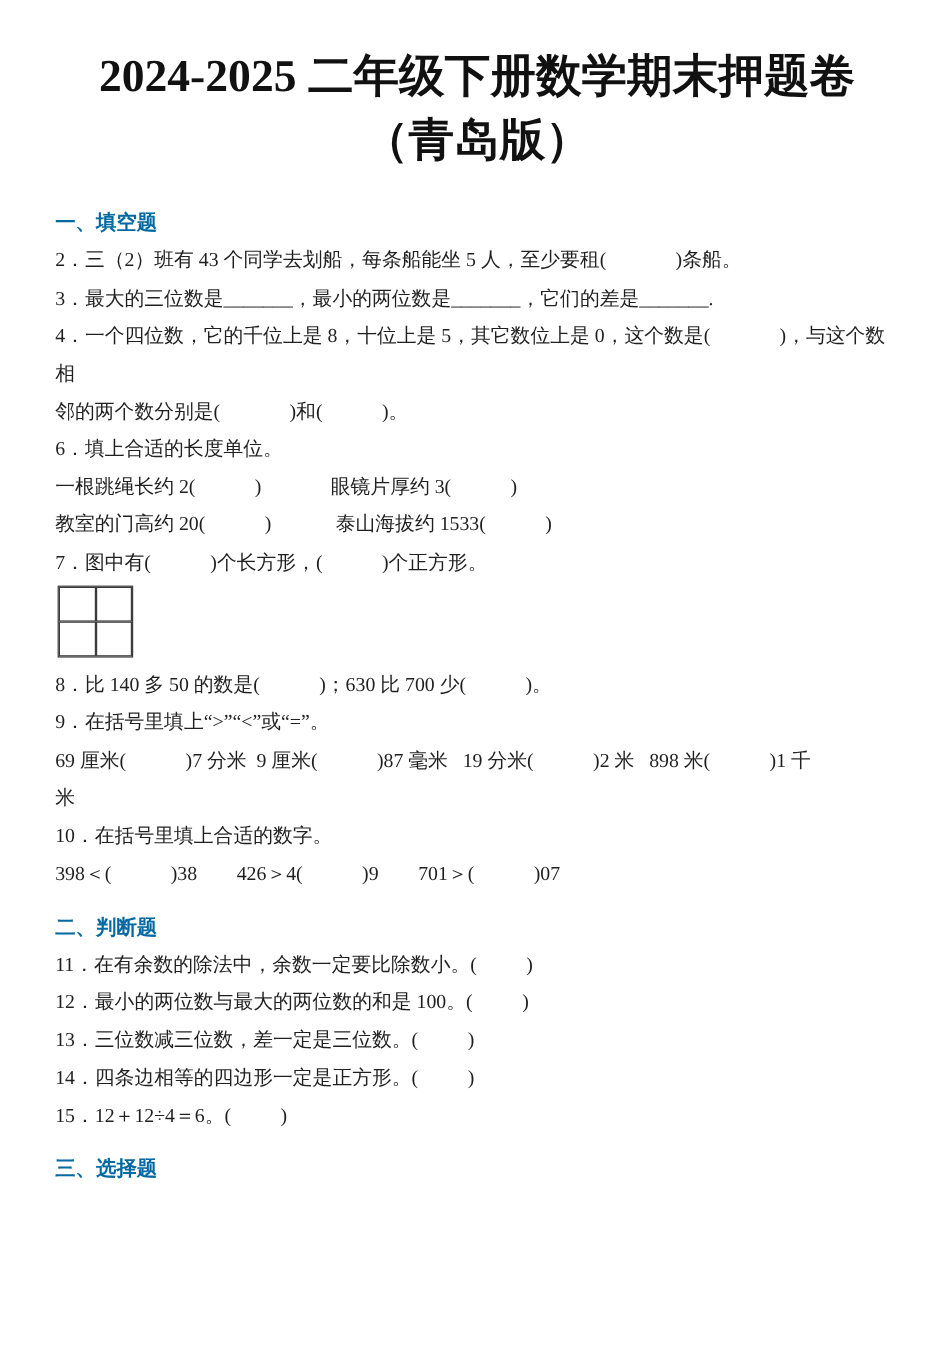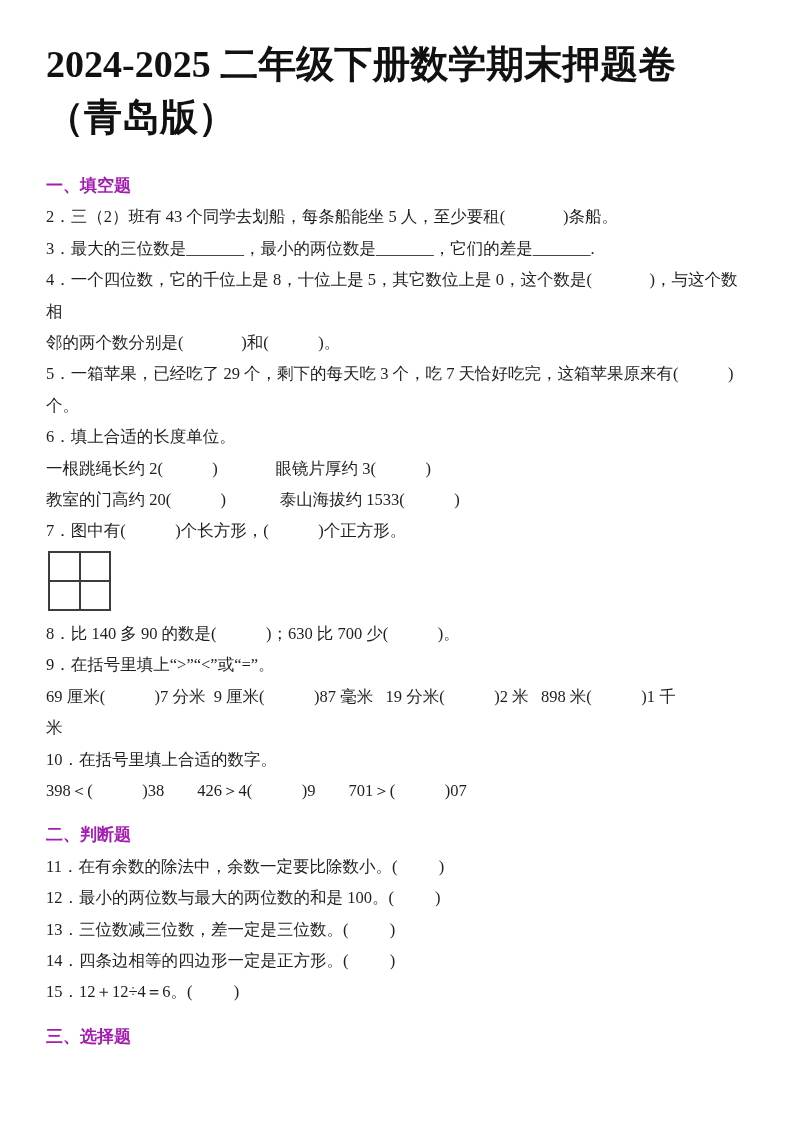--- a/index.html
+++ b/index.html
@@ -8,40 +8,40 @@
     position: relative;
     width: 793px;
     height: 1122px;
     background: #ffffff;
     color: #1f1f1f;
     font-family: "Liberation Serif", "DejaVu Serif", serif;
     padding: 38px 44px 0 46px;
     overflow: hidden;
   }
   .title {
-    text-align: left;
+    text-align: center;
     font-weight: bold;
     font-size: 38px;
     line-height: 53px;
     margin: 0 0 26px 0;
     color: #111;
     font-family: "Liberation Serif", "DejaVu Serif", serif;
   }
   .title-line { display: block; }
   .line {
     font-size: 16.5px;
     line-height: 31.4px;
     margin: 0;
     white-space: pre-wrap;
   }
   .heading {
     font-weight: bold;
     font-size: 17px;
     font-family: "Liberation Sans", "DejaVu Sans", sans-serif;
-    color: #a21caf;
+    color: #0369a1;
     margin-top: 13px;
   }
   .grid-figure {
     width: 63px;
     height: 60px;
     margin: 4px 0 7px 2px;
     border: 1.5px solid #3c3c3c;
     display: grid;
     grid-template-columns: 1fr 1fr;
     grid-template-rows: 1fr 1fr;
@@ -56,34 +56,33 @@
   <h1 class="title">
     <span class="title-line">2024-2025 二年级下册数学期末押题卷</span>
     <span class="title-line">（青岛版）</span>
   </h1>
 
   <p class="line heading">一、填空题</p>
   <p class="line">2．三（2）班有 43 个同学去划船，每条船能坐 5 人，至少要租(              )条船。</p>
   <p class="line">3．最大的三位数是_______，最小的两位数是_______，它们的差是_______.</p>
   <p class="line">4．一个四位数，它的千位上是 8，十位上是 5，其它数位上是 0，这个数是(              )，与这个数相</p>
   <p class="line">邻的两个数分别是(              )和(            )。</p>
-  <p class="line">5．一箱苹果，已经吃了 29 个，剩下的每天吃 3 个，吃 7 天恰好吃完，这箱苹果原来有(            )个。</p>
   <p class="line">6．填上合适的长度单位。</p>
   <p class="line">一根跳绳长约 2(            )              眼镜片厚约 3(            )</p>
   <p class="line">教室的门高约 20(            )             泰山海拔约 1533(            )</p>
   <p class="line">7．图中有(            )个长方形，(            )个正方形。</p>
 
   <div class="grid-figure">
     <div class="grid-cell"></div>
     <div class="grid-cell"></div>
     <div class="grid-cell"></div>
     <div class="grid-cell"></div>
   </div>
 
-  <p class="line">8．比 140 多 90 的数是(            )；630 比 700 少(            )。</p>
+  <p class="line">8．比 140 多 50 的数是(            )；630 比 700 少(            )。</p>
   <p class="line">9．在括号里填上“&gt;”“&lt;”或“=”。</p>
   <p class="line">69 厘米(            )7 分米  9 厘米(            )87 毫米   19 分米(            )2 米   898 米(            )1 千</p>
   <p class="line">米</p>
   <p class="line">10．在括号里填上合适的数字。</p>
   <p class="line">398＜(            )38        426＞4(            )9        701＞(            )07</p>
 
   <p class="line heading">二、判断题</p>
   <p class="line">11．在有余数的除法中，余数一定要比除数小。(          )</p>
   <p class="line">12．最小的两位数与最大的两位数的和是 100。(          )</p>
   <p class="line">13．三位数减三位数，差一定是三位数。(          )</p>

